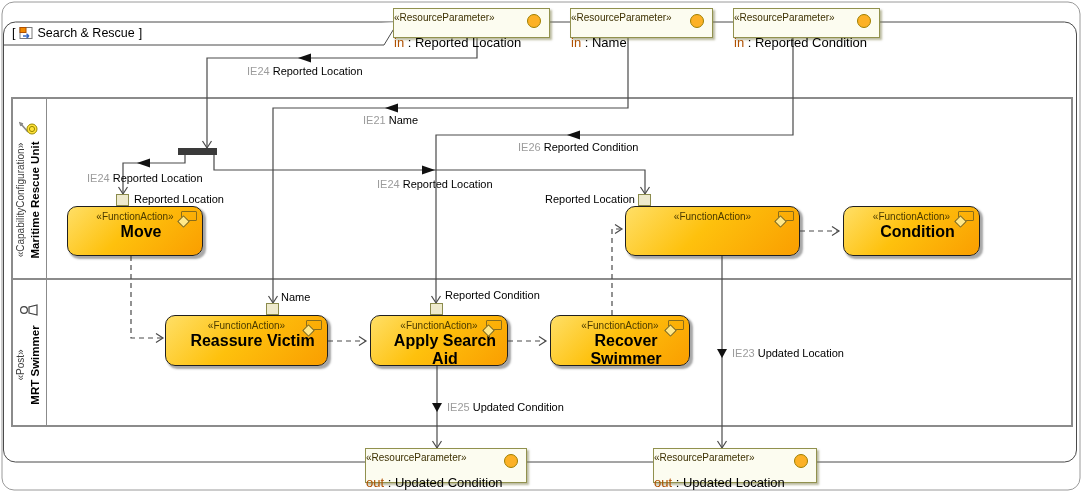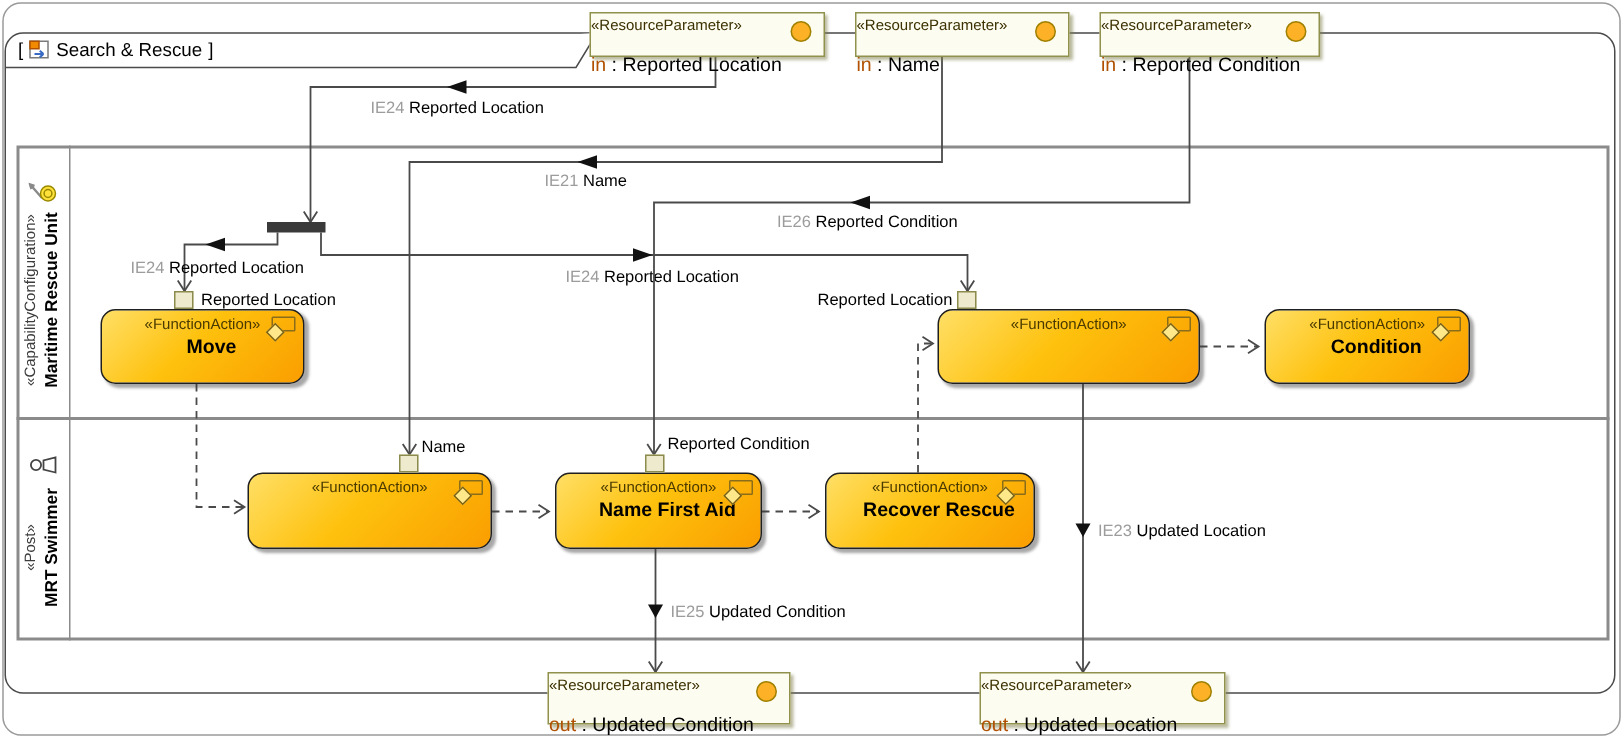--- a/index.html
+++ b/index.html
@@ -11,21 +11,21 @@
   .lane-sep-v{position:absolute;z-index:2;background:#8b8b8b;}
   .lane-header{position:absolute;z-index:2;display:flex;align-items:center;justify-content:center;
     transform-origin:top left;gap:6px;}
   .lane-header .txt{text-align:center;line-height:1.25;white-space:nowrap;}
   .lane-header .stereo{font-size:10px;color:#3c3c3c;}
   .lane-header .lname{font-size:11.5px;font-weight:bold;color:#000;}
   .action{position:absolute;z-index:4;border:1.4px solid #1f1f1f;border-radius:10px;
     background:linear-gradient(135deg,#ffdf66 0%,#fec10d 45%,#fa9e00 100%);
     box-shadow:2.5px 2.5px 2px rgba(60,60,60,.45);text-align:center;padding-top:4px;box-sizing:border-box;}
   .action .stereo{font-size:10px;color:#4a3a00;}
-  .action .aname{font-size:13px;font-weight:bold;color:#000;margin-top:1px;margin-left:12px;}
+  .action .aname{font-size:16px;font-weight:bold;color:#000;margin-top:1px;margin-left:12px;}
   .deco{position:absolute;top:4px;right:5px;width:14px;height:8px;border:1px solid #8a6d1a;border-radius:1px;}
   .deco-diamond{position:absolute;top:10px;right:14px;width:7px;height:7px;background:#ffe88a;
     border:1px solid #7a6010;transform:rotate(45deg);}
   .param{position:absolute;z-index:4;background:#fcfcf0;border:1px solid #91914e;
     box-shadow:2px 2px 2px rgba(130,130,80,.55);text-align:left;padding-top:3px;box-sizing:border-box;}
   .param .stereo{font-size:10px;color:#3c3000;}
   .param .pname{font-size:13px;font-weight:normal;color:#000;margin-top:12px;}
   .param .dir{color:#b05000;}
   .param .pcircle{position:absolute;top:5px;right:8px;width:12px;height:12px;border-radius:50%;
     background:#fcb126;border:1px solid #a08000;}
@@ -160,32 +160,33 @@
       <div class="deco-diamond"></div>
     </div>
     <div class="action" style="left: 843px; top: 206px; width: 137px; height: 50px;">
       <div class="stereo">«FunctionAction»</div>
       <div class="aname">Condition</div>
       <div class="deco"></div>
       <div class="deco-diamond"></div>
     </div>
     <div class="action" style="left: 165px; top: 315px; width: 163px; height: 51px;">
       <div class="stereo">«FunctionAction»</div>
+      <div class="aname">Reassure Victim</div>
       <div class="deco"></div>
       <div class="deco-diamond"></div>
     </div>
     <div class="action" style="left: 370px; top: 315px; width: 138px; height: 51px;">
       <div class="stereo">«FunctionAction»</div>
-      <div class="aname">Name First Aid</div>
+      <div class="aname">Apply Search Aid</div>
       <div class="deco"></div>
       <div class="deco-diamond"></div>
     </div>
     <div class="action" style="left: 550px; top: 315px; width: 140px; height: 51px;">
       <div class="stereo">«FunctionAction»</div>
-      <div class="aname">Recover Rescue</div>
+      <div class="aname">Recover Swimmer</div>
       <div class="deco"></div>
       <div class="deco-diamond"></div>
     </div>
     <div class="param" style="left: 393px; top: 8px; width: 157px; height: 30px;">
       <div class="stereo">«ResourceParameter»</div>
       <div class="pname"><span class="dir">in</span> : Reported Location</div>
       <div class="pcircle"></div>
     </div>
     <div class="param" style="left: 570px; top: 8px; width: 143px; height: 30px;">
       <div class="stereo">«ResourceParameter»</div>

